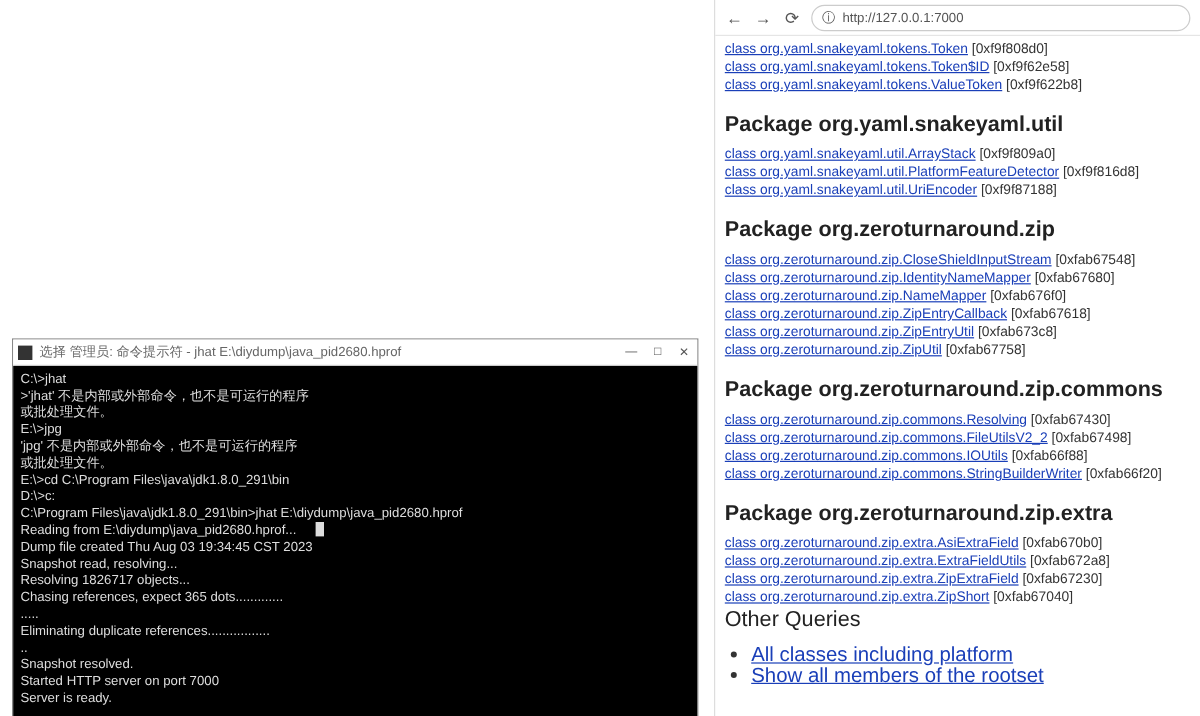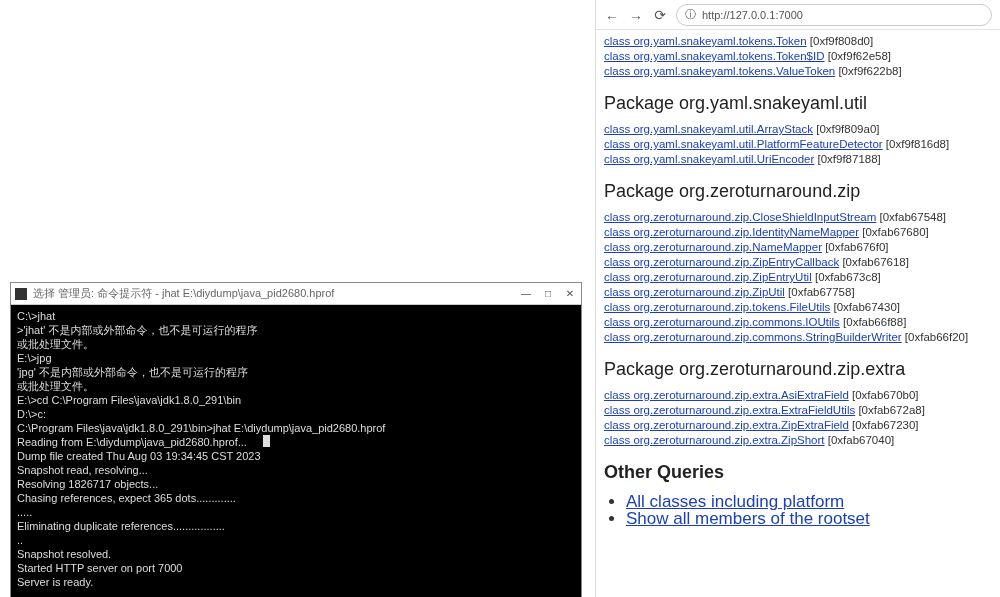--- a/index.html
+++ b/index.html
@@ -17,22 +17,22 @@
 
   
   .browser{position:absolute;left:595px;top:0;width:405px;height:597px;background:#fff;border-left:1px solid #ddd}
   .addr-bar{height:30px;display:flex;align-items:center;gap:8px;padding:0 8px;border-bottom:1px solid #e5e5e5}
   .nav-icn{width:16px;height:16px;display:flex;align-items:center;justify-content:center;color:#555;font-size:14px}
   .url-box{flex:1;display:flex;align-items:center;gap:6px;border:1px solid #ccc;border-radius:12px;height:22px;padding:0 8px;font-size:11px;color:#555}
   .page{padding:4px 8px 8px 8px;height:calc(100% - 30px);overflow:hidden}
   .cls-line{font-size:11.5px;line-height:15px}
   .cls-line a{color:#1a3fb8;}
   .addr{color:#333}
-  .pkg-h{font-size:18px;font-weight:normal;color:#222;margin:14px 0 8px 0}
-  .oq-h{font-size:18px;font-weight:bold;color:#222;margin:14px 0 10px 0}
+  .pkg-h{font-size:18px;font-weight:bold;color:#222;margin:14px 0 8px 0}
+  .oq-h{font-size:18px;font-weight:normal;color:#222;margin:0 0 10px 0}
   ul.oq{margin-left:22px}
   ul.oq li{font-size:17px;line-height:17px;color:#333}
   ul.oq a{color:#1a3fb8;text-decoration:underline}
   .visited{color:#7a2aa8}
 </style>
 </head>
 <body>
 
 <div class="terminal-window">
   <div class="title-bar">
@@ -65,21 +65,23 @@
       <div class="cls-line"><a href="#">class org.yaml.snakeyaml.util.ArrayStack</a> <span class="addr">[0xf9f809a0]</span></div>
       <div class="cls-line"><a href="#">class org.yaml.snakeyaml.util.PlatformFeatureDetector</a> <span class="addr">[0xf9f816d8]</span></div>
       <div class="cls-line"><a href="#">class org.yaml.snakeyaml.util.UriEncoder</a> <span class="addr">[0xf9f87188]</span></div>
       <div class="pkg-h">Package org.zeroturnaround.zip</div>
       <div class="cls-line"><a href="#">class org.zeroturnaround.zip.CloseShieldInputStream</a> <span class="addr">[0xfab67548]</span></div>
       <div class="cls-line"><a href="#">class org.zeroturnaround.zip.IdentityNameMapper</a> <span class="addr">[0xfab67680]</span></div>
       <div class="cls-line"><a href="#">class org.zeroturnaround.zip.NameMapper</a> <span class="addr">[0xfab676f0]</span></div>
       <div class="cls-line"><a href="#">class org.zeroturnaround.zip.ZipEntryCallback</a> <span class="addr">[0xfab67618]</span></div>
       <div class="cls-line"><a href="#">class org.zeroturnaround.zip.ZipEntryUtil</a> <span class="addr">[0xfab673c8]</span></div>
       <div class="cls-line"><a href="#">class org.zeroturnaround.zip.ZipUtil</a> <span class="addr">[0xfab67758]</span></div>
-      <div class="cls-line"><a href="#">class org.zeroturnaround.zip.tokens.FileUtils</a> <span class="addr">[0xfab67430]</span></div>
+      <div class="pkg-h">Package org.zeroturnaround.zip.commons</div>
+      <div class="cls-line"><a href="#">class org.zeroturnaround.zip.commons.Resolving</a> <span class="addr">[0xfab67430]</span></div>
+      <div class="cls-line"><a href="#">class org.zeroturnaround.zip.commons.FileUtilsV2_2</a> <span class="addr">[0xfab67498]</span></div>
       <div class="cls-line"><a href="#">class org.zeroturnaround.zip.commons.IOUtils</a> <span class="addr">[0xfab66f88]</span></div>
       <div class="cls-line"><a href="#">class org.zeroturnaround.zip.commons.StringBuilderWriter</a> <span class="addr">[0xfab66f20]</span></div>
       <div class="pkg-h">Package org.zeroturnaround.zip.extra</div>
       <div class="cls-line"><a href="#">class org.zeroturnaround.zip.extra.AsiExtraField</a> <span class="addr">[0xfab670b0]</span></div>
       <div class="cls-line"><a href="#">class org.zeroturnaround.zip.extra.ExtraFieldUtils</a> <span class="addr">[0xfab672a8]</span></div>
       <div class="cls-line"><a href="#">class org.zeroturnaround.zip.extra.ZipExtraField</a> <span class="addr">[0xfab67230]</span></div>
       <div class="cls-line"><a href="#">class org.zeroturnaround.zip.extra.ZipShort</a> <span class="addr">[0xfab67040]</span></div>
       <div class="oq-h">Other Queries</div>
       <ul class="oq">
         <li><a href="#" class="visited">All classes including platform</a></li>

